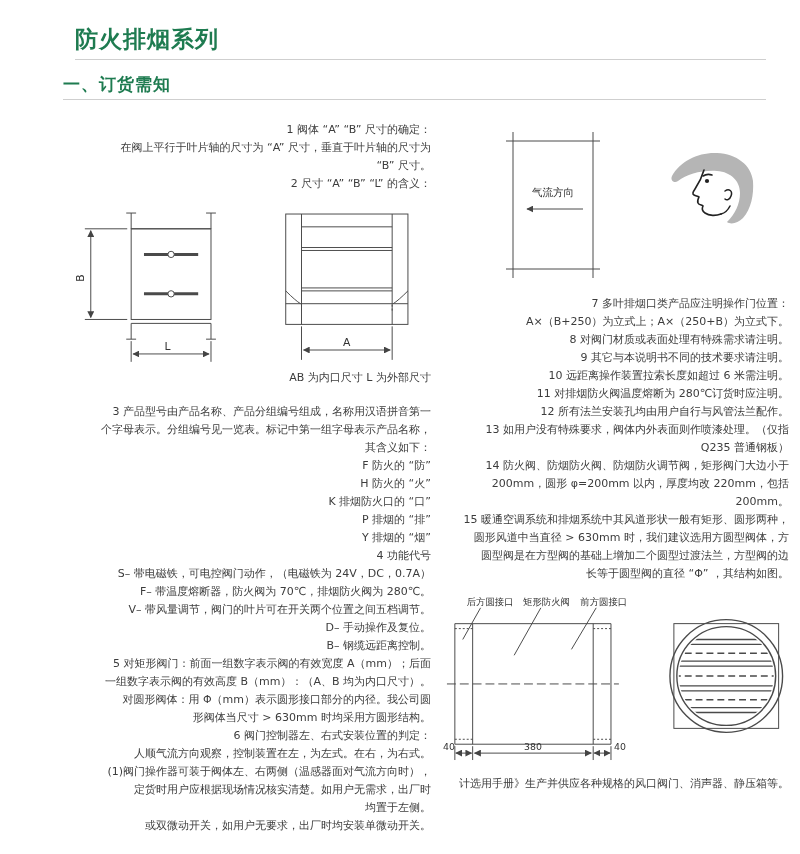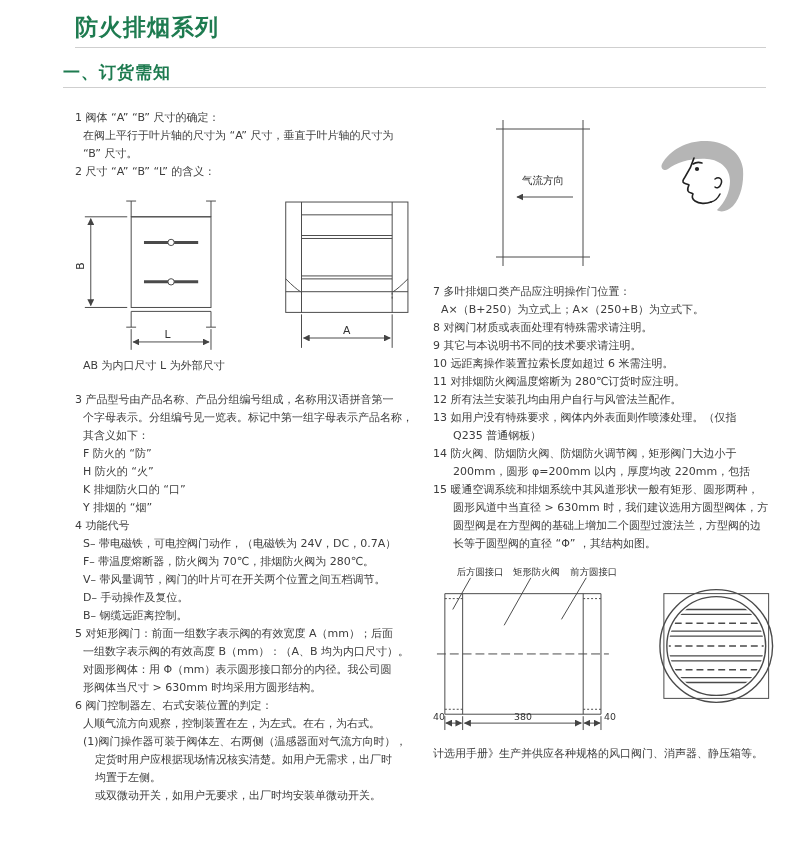--- a/index.html
+++ b/index.html
@@ -1,35 +1,35 @@
 <!DOCTYPE html>
 <html><head>
 <meta charset="utf-8">
 <style>
   html,body{margin:0;padding:0;}
   body{
     width:800px;height:854px;background:#ffffff;
     font-family:"DejaVu Sans","Liberation Sans",sans-serif;
     color:#3c3c3c;overflow:hidden;
   }
-  .page{padding-top:13px;}
+  .page{padding-top:25px;}
   .title{
     color:#1e7b50;font-size:23px;font-weight:bold;letter-spacing:1px;
     margin:0 35px 0 75px;line-height:28px;
   }
   .rule{border:0;border-top:1px solid #cfcfcf;margin:6px 34px 0 75px;}
   .section{
     color:#1e7b50;font-size:17px;font-weight:bold;letter-spacing:1px;
     margin:13px 35px 0 63px;line-height:22px;
   }
   .rule2{border:0;border-top:1px solid #cfcfcf;margin:4px 34px 0 63px;}
   .columns{display:flex;margin-top:21px;}
   .col-left{width:356px;margin-left:75px;flex:0 0 auto;}
-  .col-right{width:346px;margin-left:2px;flex:0 0 auto;}
-  .ln{font-size:11px;line-height:18px;white-space:nowrap;}
+  .col-right{width:346px;margin-left:12px;flex:0 0 auto;}
+  .ln{font-size:11px;line-height:18px;white-space:nowrap;text-align:right;}
   .i1{padding-left:8px;}
   .i2{padding-left:20px;}
   .i3{padding-left:24px;}
   .figrow{display:flex;align-items:flex-start;}
   .figrow-left{margin-top:6px;}
   .fig2{margin-left:18px;}
   .duct-row{margin-top:8px;margin-bottom:14px;}
   .duct-fig{margin-left:48px;}
   .head-fig{margin-left:52px;margin-top:14px;}
   .caption{margin-top:2px;margin-bottom:16px;}
@@ -114,20 +114,21 @@
 
       <div class="ln i1 caption">AB 为内口尺寸 L 为外部尺寸</div>
 
       <div>
           <div class="ln i0">3 产品型号由产品名称、产品分组编号组成，名称用汉语拼音第一</div>
           <div class="ln i1">个字母表示。分组编号见一览表。标记中第一组字母表示产品名称，</div>
           <div class="ln i1">其含义如下：</div>
           <div class="ln i1">F 防火的 “防”</div>
           <div class="ln i1">H 防火的 “火”</div>
           <div class="ln i1">K 排烟防火口的 “口”</div>
+          <div class="ln i1">P 排烟的 “排”</div>
           <div class="ln i1">Y 排烟的 “烟”</div>
           <div class="ln i0">4 功能代号</div>
           <div class="ln i1">S– 带电磁铁，可电控阀门动作，（电磁铁为 24V，DC，0.7A）</div>
           <div class="ln i1">F– 带温度熔断器，防火阀为 70℃，排烟防火阀为 280℃。</div>
           <div class="ln i1">V– 带风量调节，阀门的叶片可在开关两个位置之间五档调节。</div>
           <div class="ln i1">D– 手动操作及复位。</div>
           <div class="ln i1">B– 钢缆远距离控制。</div>
           <div class="ln i0">5 对矩形阀门：前面一组数字表示阀的有效宽度 A（mm）；后面</div>
           <div class="ln i1">一组数字表示阀的有效高度 B（mm）：（A、B 均为内口尺寸）。</div>
           <div class="ln i1">对圆形阀体：用 Φ（mm）表示圆形接口部分的内径。我公司圆</div>
@@ -171,20 +172,21 @@
           <div class="ln i1">A×（B+250）为立式上；A×（250+B）为立式下。</div>
           <div class="ln i0">8 对阀门材质或表面处理有特殊需求请注明。</div>
           <div class="ln i0">9 其它与本说明书不同的技术要求请注明。</div>
           <div class="ln i0">10 远距离操作装置拉索长度如超过 6 米需注明。</div>
           <div class="ln i0">11 对排烟防火阀温度熔断为 280℃订货时应注明。</div>
           <div class="ln i0">12 所有法兰安装孔均由用户自行与风管法兰配作。</div>
           <div class="ln i0">13 如用户没有特殊要求，阀体内外表面则作喷漆处理。（仅指</div>
           <div class="ln i2">Q235 普通钢板）</div>
           <div class="ln i0">14 防火阀、防烟防火阀、防烟防火调节阀，矩形阀门大边小于</div>
           <div class="ln i2">200mm，圆形 φ=200mm 以内，厚度均改 220mm，包括</div>
+          <div class="ln i2">200mm。</div>
           <div class="ln i0">15 暖通空调系统和排烟系统中其风道形状一般有矩形、圆形两种，</div>
           <div class="ln i2">圆形风道中当直径 &gt; 630mm 时，我们建议选用方圆型阀体，方</div>
           <div class="ln i2">圆型阀是在方型阀的基础上增加二个圆型过渡法兰，方型阀的边</div>
           <div class="ln i2">长等于圆型阀的直径 “Φ” ，其结构如图。</div>
         </div>
 
       <div class="figrow figrow-bottom">
 
         <svg width="212" height="172" viewBox="0 0 212 172">
           <text x="24" y="11" font-size="9.5">后方圆接口</text>

